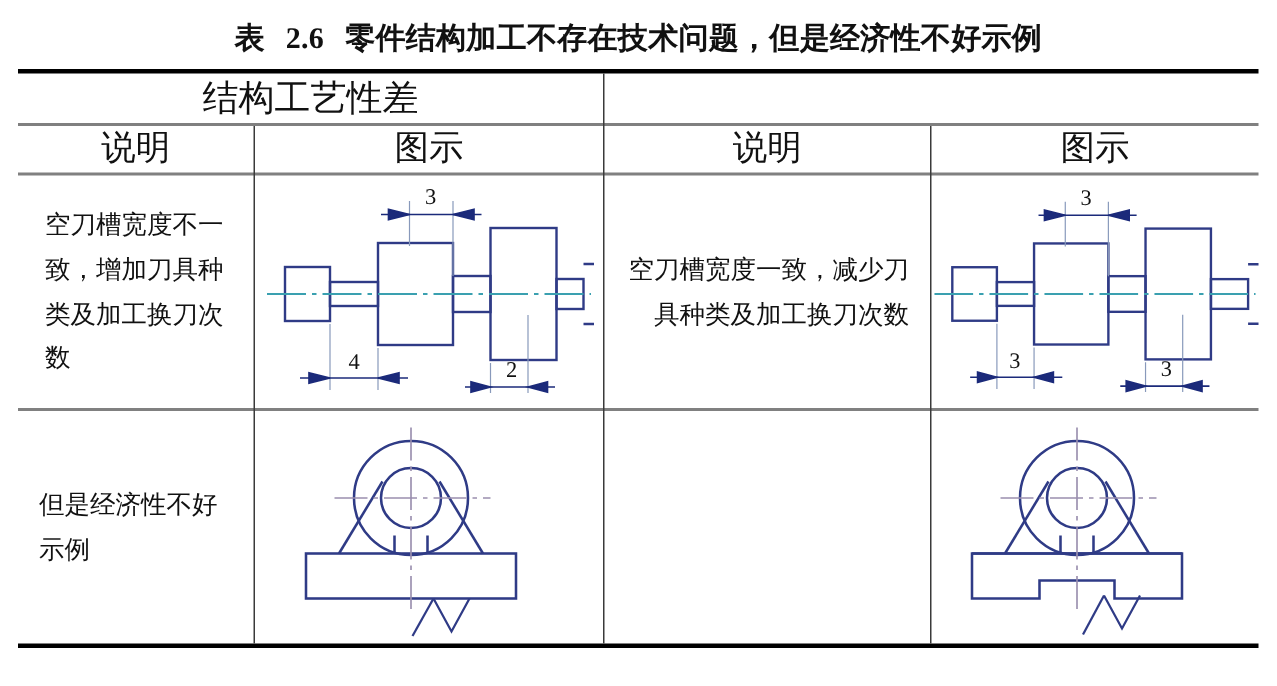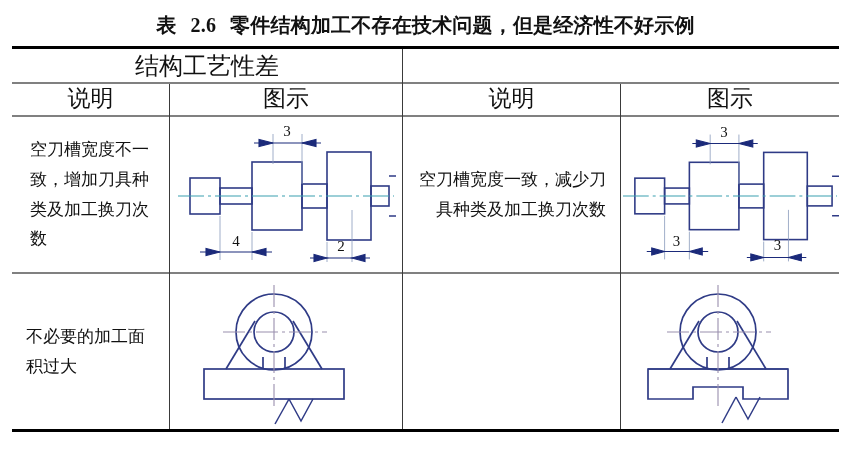--- a/index.html
+++ b/index.html
@@ -226,21 +226,21 @@
       <g stroke="#1b2a7a" stroke-width="1.1" fill="#1b2a7a">
         <line x1="127" y1="138" x2="187" y2="138"></line>
         <path d="M144,138 L131,134.5 L131,141.5 Z"></path>
         <path d="M169,138 L182,134.5 L182,141.5 Z"></path>
       </g>
       <text x="158" y="131" font-family="'Liberation Serif',serif" font-size="15" fill="#111111" text-anchor="middle">3</text>
     </svg>
   </div>
 
   <div class="cell desc" style="left:0px; top:228px; width:157px; height:155px;">
-    <span class="txt">不必要的加工面积过大</span>
+    <span class="txt">但是经济性不好示例</span>
   </div>
 
   <div class="cell fig" style="left:158px; top:228px; width:232px; height:155px;">
     <svg width="215" height="150" viewBox="0 0 215 150">
       <g fill="none" stroke="#2f3b86" stroke-width="1.7">
 
         <rect x="25" y="92" width="140" height="30"></rect>
 
         <path d="M47,92 L76,44"></path>
         <path d="M143,92 L114,44"></path>

